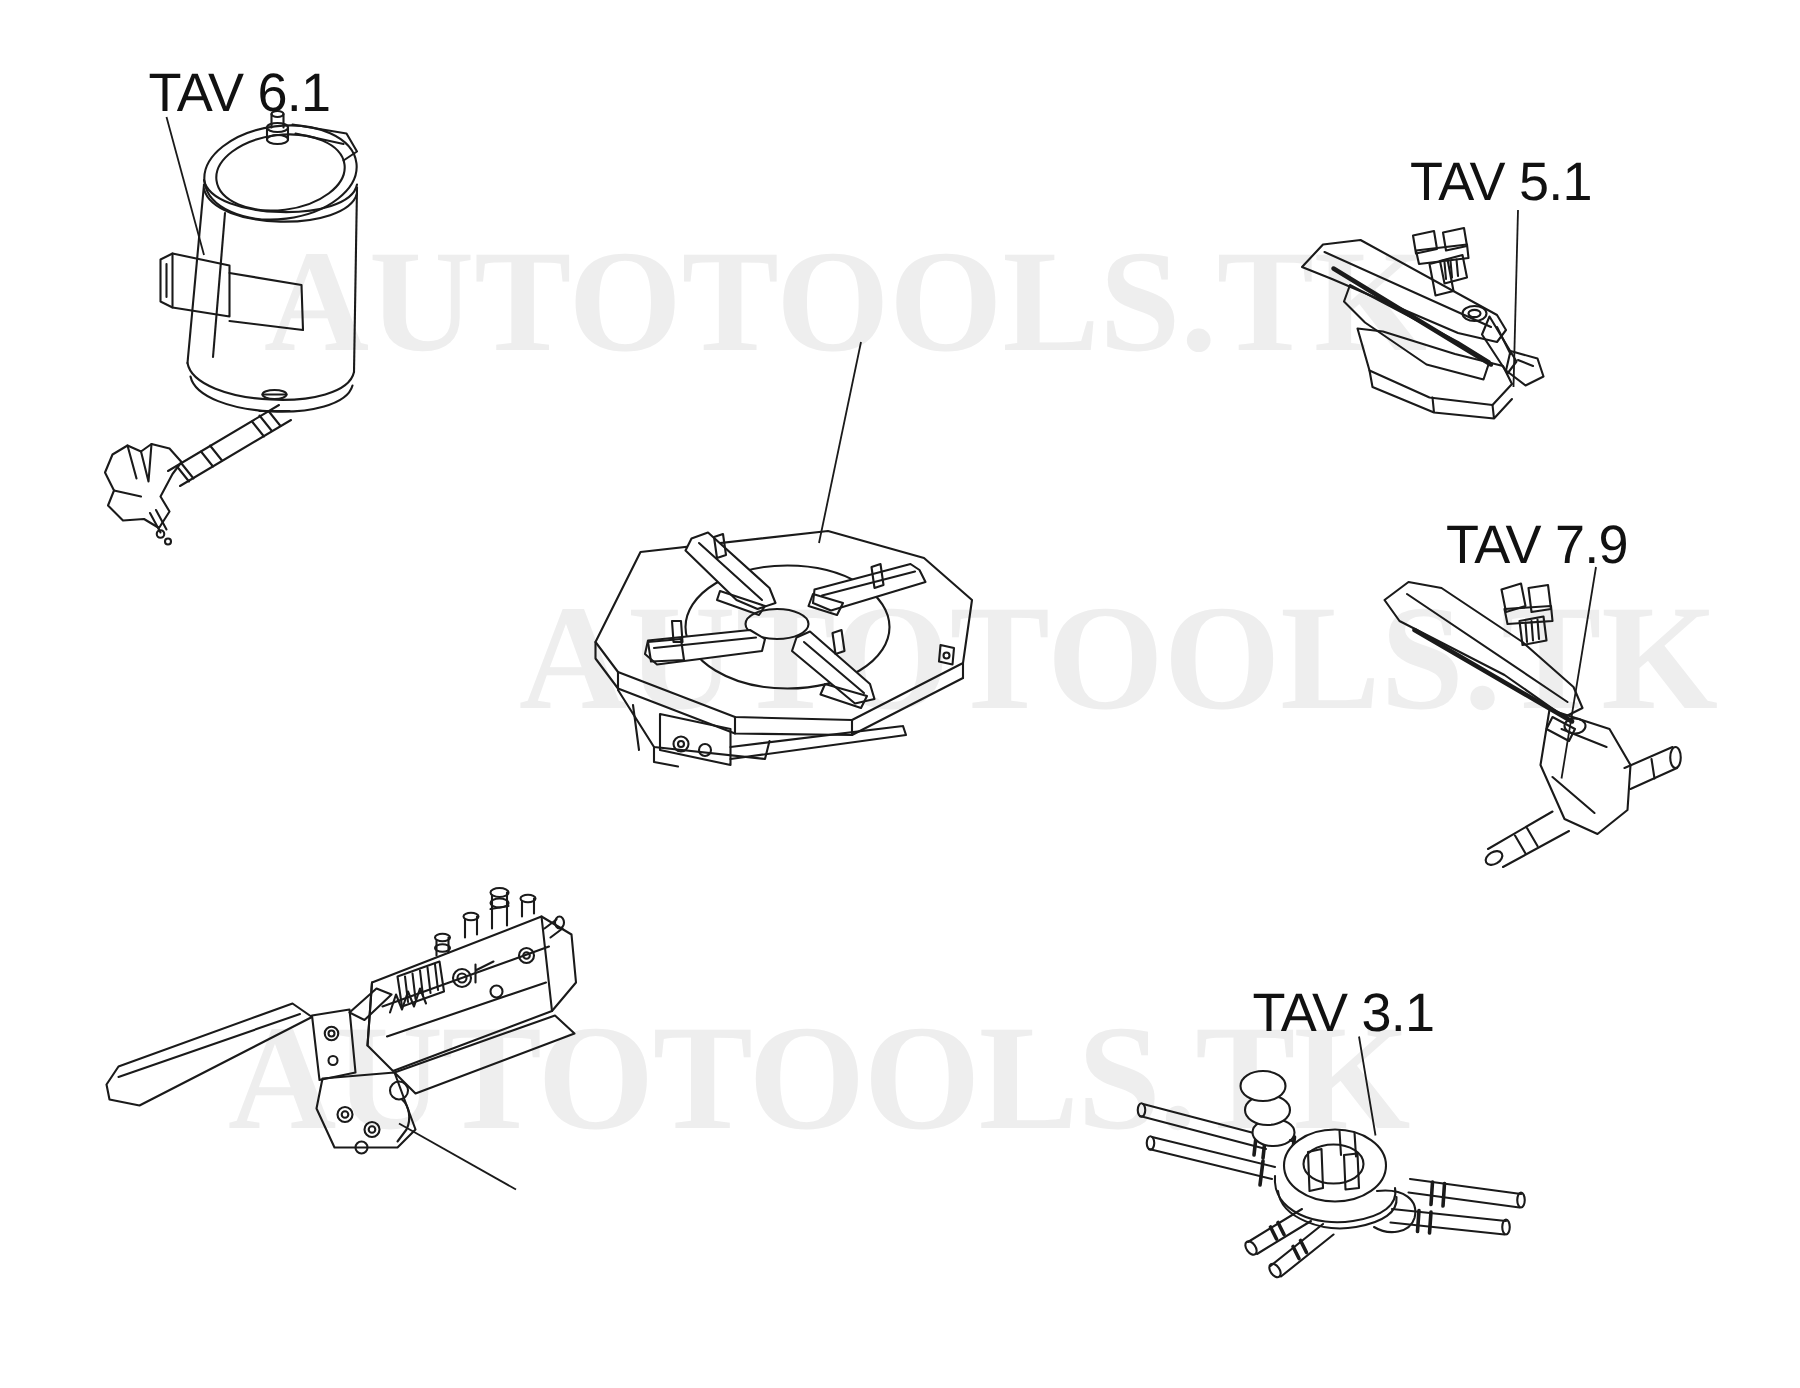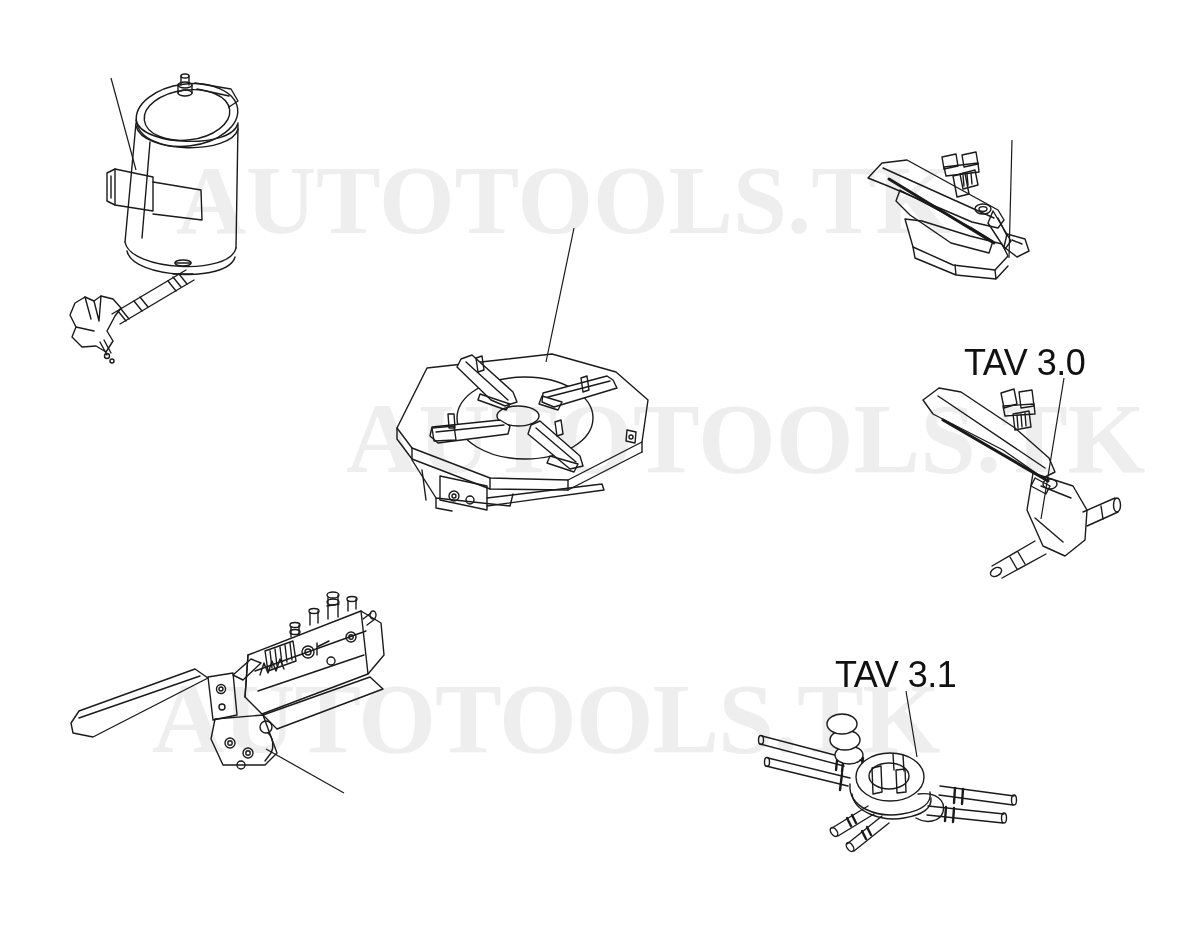--- a/index.html
+++ b/index.html
@@ -265,16 +265,18 @@
     <g stroke="#1a1a1a" stroke-width="1.2">
       <line x1="111" y1="78" x2="136" y2="170"></line>
       <line x1="574" y1="228" x2="546" y2="362"></line>
       <line x1="1012" y1="140" x2="1009" y2="258"></line>
       <line x1="1064" y1="378" x2="1041" y2="519"></line>
       <line x1="344" y1="793" x2="266" y2="749"></line>
       <line x1="906" y1="691" x2="917" y2="757"></line>
     </g>
   </svg>
 
-  <div class="lbl" style="left:964px;top:343px">TAV 3.0</div>
+  <div class="lbl" style="left:99px;top:42px">TAV 6.1</div>
+  <div class="lbl" style="left:940px;top:101px">TAV 5.1</div>
+  <div class="lbl" style="left:964px;top:343px">TAV 7.9</div>
   <div class="lbl" style="left:835px;top:655px">TAV 3.1</div>
 
 </div>
 
 </body></html>

